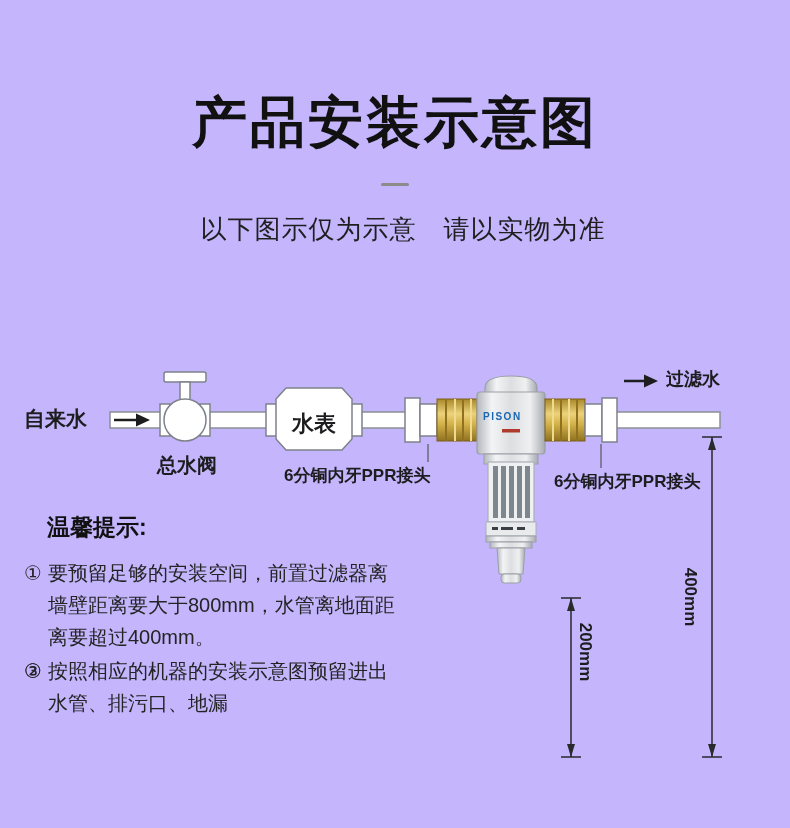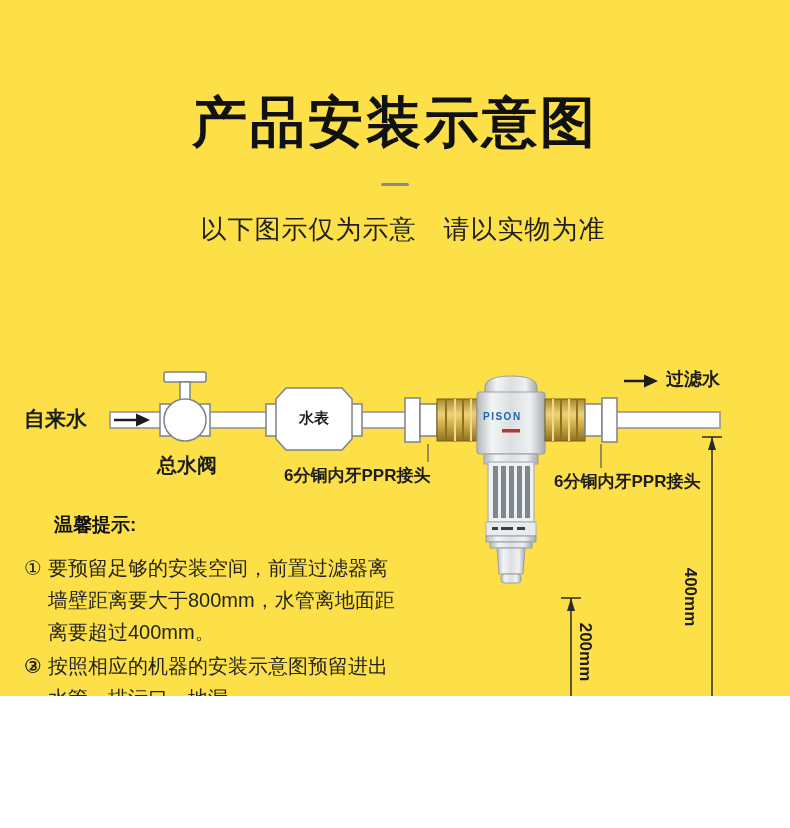--- a/index.html
+++ b/index.html
@@ -1,18 +1,18 @@
 <!DOCTYPE html>
 <html><head>
 <meta charset="utf-8">
 <style>
   * { margin:0; padding:0; box-sizing:border-box; }
   html,body { background:#ffffff; }
   body { font-family:"Liberation Sans","DejaVu Sans",sans-serif; }
-  .page { position:relative; width:790px; height:696px; background:#fde047; overflow:hidden; margin:0 auto; }
+  .page { position:relative; width:790px; height:828px; background:#c4b5fd; overflow:hidden; margin:0 auto; }
 
   .page-title {
     position:absolute; left:0; top:86px; width:100%;
     text-align:center; font-size:55px; font-weight:700; letter-spacing:3px;
     color:#111; 
   }
   .title-divider {
     position:absolute; left:381px; top:183px; width:28px; height:3px;
     background:#8c8c8c; border-radius:2px;
   }
@@ -20,33 +20,33 @@
     position:absolute; left:8px; top:212px; width:100%;
     text-align:center; font-size:26px; font-weight:400; letter-spacing:1px;
     color:#1f1f1f;
   }
 
   .diagram-svg { position:absolute; left:0; top:0; width:790px; height:828px; }
 
   .lbl { position:absolute; color:#1d1d1f; font-weight:700; white-space:nowrap; }
   .lbl-tap      { left:24px;  top:405px; font-size:21px; }
   .lbl-valve    { left:157px; top:452px; font-size:20px; }
-  .lbl-meter    { left:276px; top:409px; width:76px; text-align:center; font-size:15px; }
+  .lbl-meter    { left:276px; top:409px; width:76px; text-align:center; font-size:22px; }
   .lbl-ppr-l    { left:284px; top:464px; font-size:17px; }
   .lbl-ppr-r    { left:554px; top:470px; font-size:17px; }
   .lbl-filtered { left:666px; top:367px; font-size:18px; }
   .lbl-brand    { left:483px; top:411px; width:56px; 
                   font-size:10px; letter-spacing:1.5px; color:#1a66b2; }
   .lbl-dim200   { left:550px; top:642px; width:70px; text-align:center;
                   font-size:17px; transform:rotate(90deg); }
   .lbl-dim400   { left:655px; top:587px; width:70px; text-align:center;
                   font-size:17px; transform:rotate(90deg); }
 
   .tips { position:absolute; left:24px; top:512px; width:382px; color:#242424; }
-  .tips-title { margin-left:30px; font-size:19px; font-weight:700; margin-bottom:14px; color:#111; }
+  .tips-title { margin-left:23px; font-size:23px; font-weight:700; margin-bottom:14px; color:#111; }
   .tip { position:relative; padding-left:24px; font-size:20px; line-height:32px; margin-bottom:2px; width:376px; }
   .tip .num { position:absolute; left:0; top:0; }
 </style>
 </head>
 <body>
 
 <div class="page">
 
   <h1 class="page-title">产品安装示意图</h1>
   <div class="title-divider"></div>

